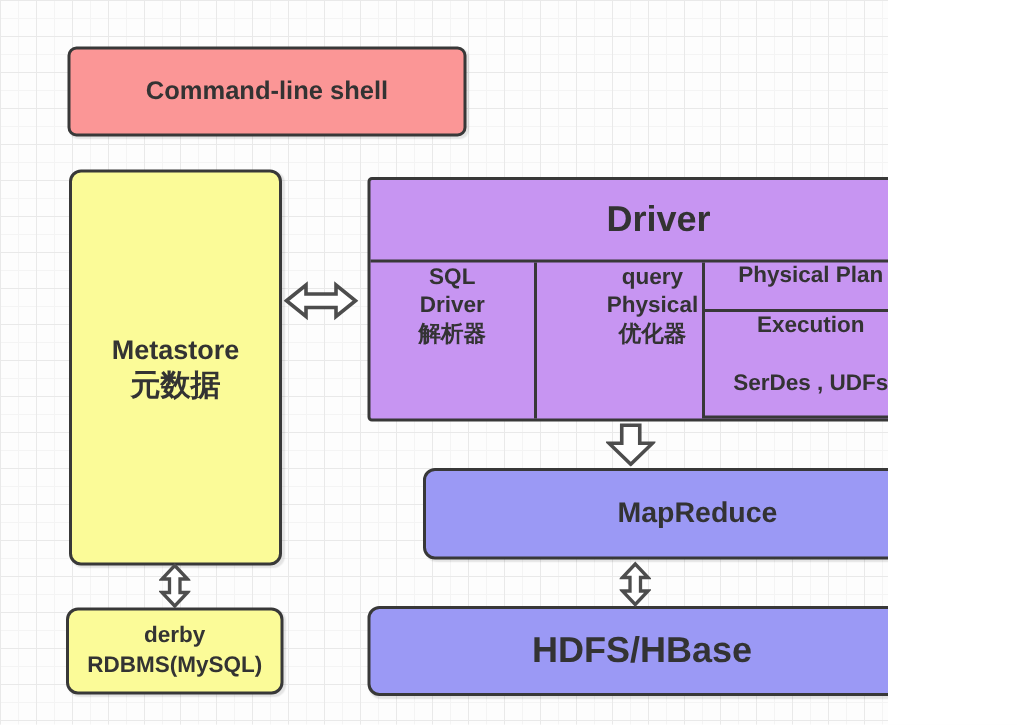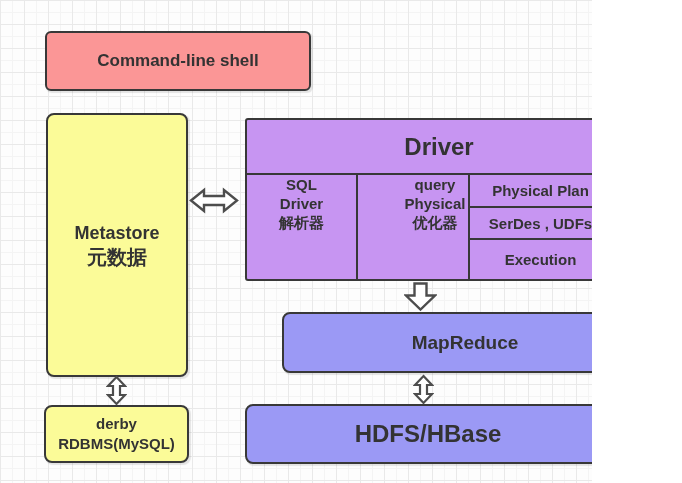--- a/index.html
+++ b/index.html
@@ -47,21 +47,21 @@
     border-radius: 3px; flex-direction: column;
     align-items: stretch; justify-content: flex-start;
     box-shadow: none;
   }
   .drv-title { height: 55px; border-bottom: 2px solid #383838; display: flex; align-items: center; justify-content: center; font-size: 24px; padding-left: 20px; }
   .drv-cols  { flex: 1; display: flex; }
   .drv-cell  { display: flex; flex-direction: column; align-items: center; font-size: 15px; line-height: 19px; text-align: center; }
   .drv-col1  { width: 111px; border-right: 2px solid #383838; }
   .drv-col2  { width: 112px; border-right: 2px solid #383838; padding-left: 44px; }
   .drv-col3  { flex: 1; display: flex; flex-direction: column; }
-  .drv-row   { display: flex; align-items: center; justify-content: center; font-size: 15px; }
+  .drv-row   { display: flex; justify-content: center; font-size: 15px; }
   .drv-row1  { height: 33px; border-bottom: 2px solid #383838; }
   .drv-row2  { height: 32px; border-bottom: 2px solid #383838; }
   .drv-row3  { flex: 1; }
 
   .box-mapreduce { left: 245px; top: 312px; width: 366px; height: 61px; border-radius: 8px; font-size: 19px; margin-left: 37px; }
   .box-hdfs      { left: 245px; top: 404px; width: 366px; height: 60px; border-radius: 8px; font-size: 24px; }
   .box-derby     { left: 44px;  top: 405px; width: 145px; height: 58px; border-radius: 8px; flex-direction: column; font-size: 15px; line-height: 20px; text-align: center; }
 
   .arrow { position: absolute; }
   .arrow svg { display: block; }
@@ -95,25 +95,25 @@
       </div>
       <div class="drv-cell drv-col2">
         <span>query</span>
         <span>Physical</span>
         <span>优化器</span>
       </div>
       <div class="drv-col3">
         <div class="drv-row drv-row1">
           <span>Physical Plan</span>
         </div>
+        <div class="drv-row drv-row3">
+          <span>Execution</span>
+        </div>
         <div class="drv-row drv-row2">
           <span>SerDes , UDFs</span>
-        </div>
-        <div class="drv-row drv-row3">
-          <span>Execution</span>
         </div>
       </div>
     </div>
   </div>
 
   <div class="node blue box-mapreduce">
     <span>MapReduce</span>
   </div>
 
   <div class="node blue box-hdfs">

